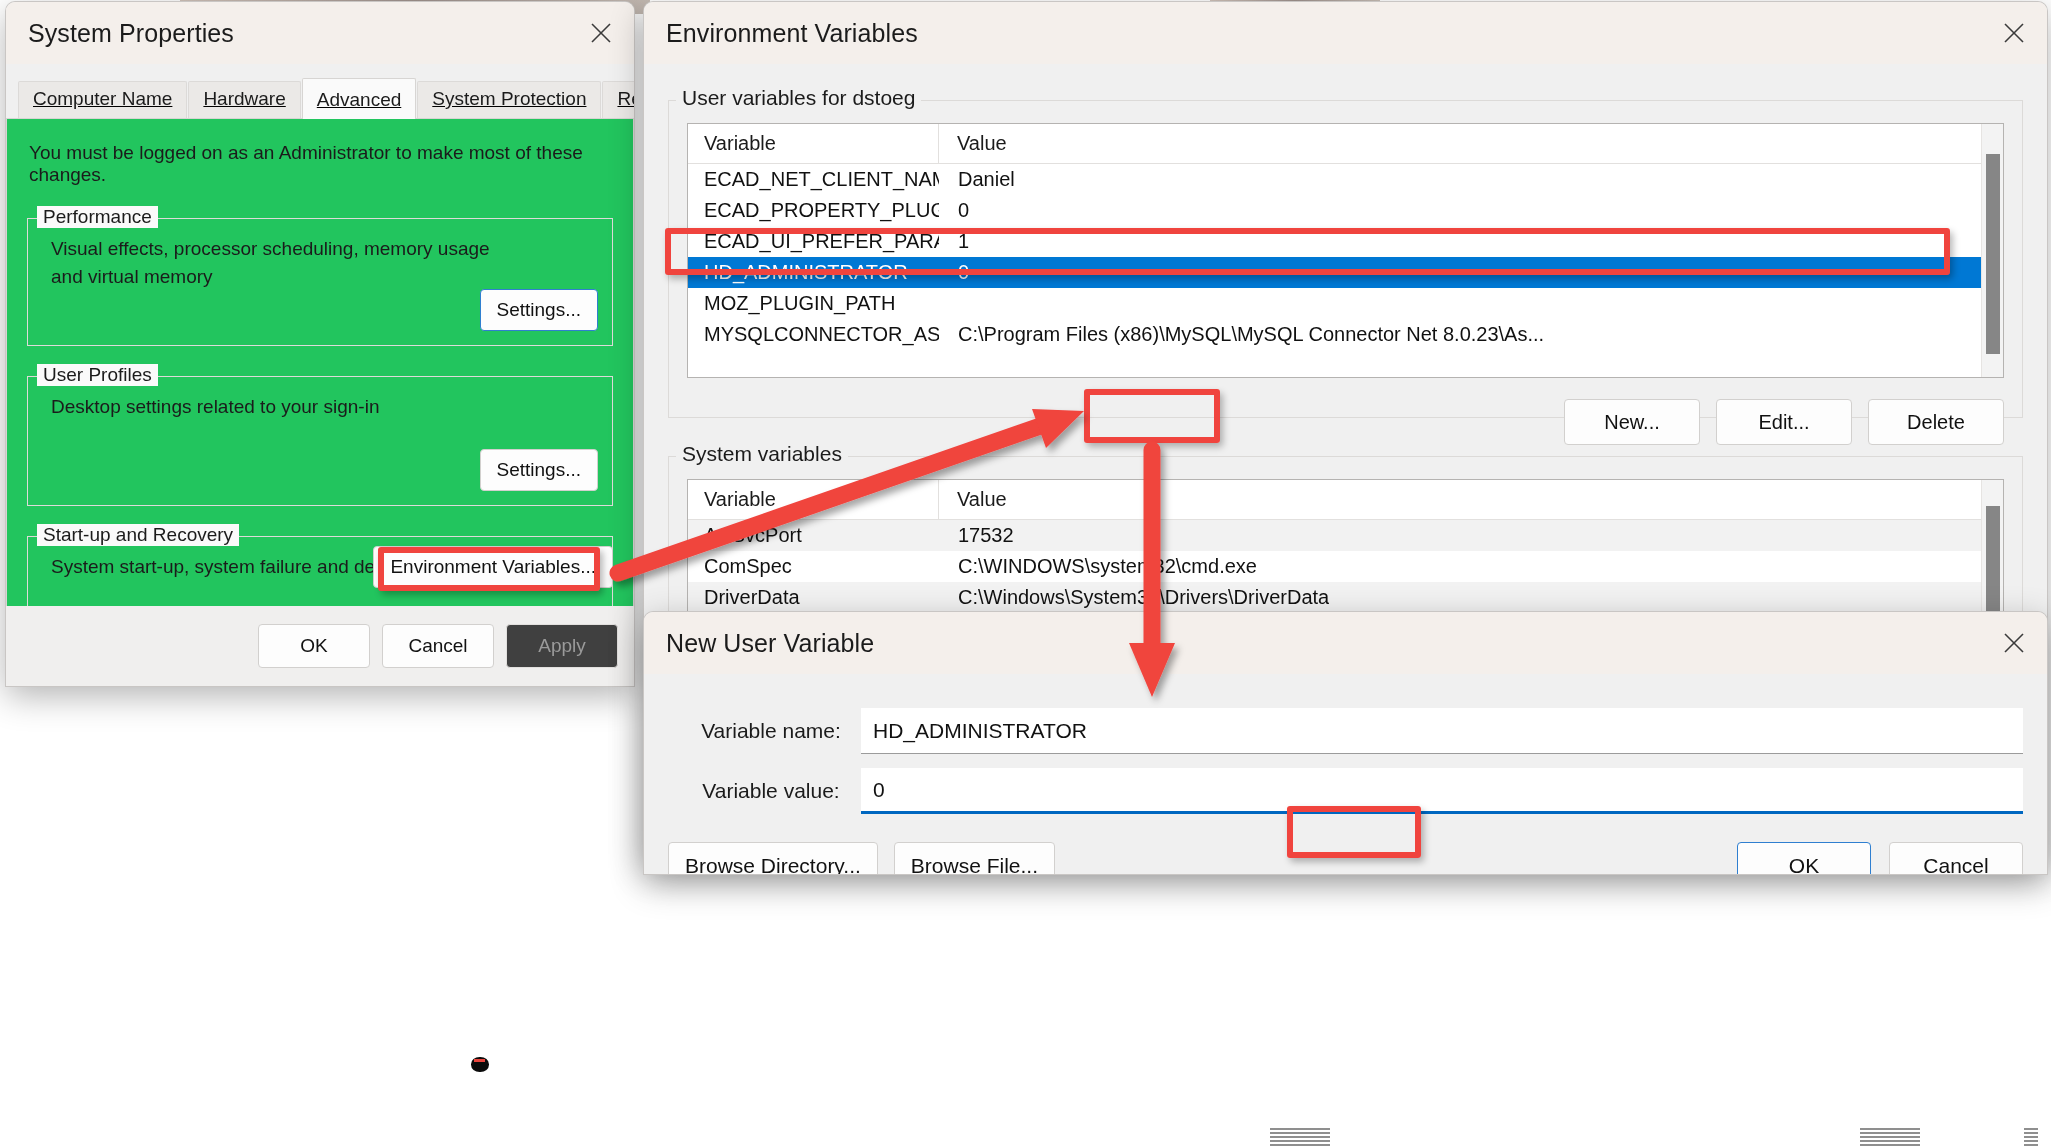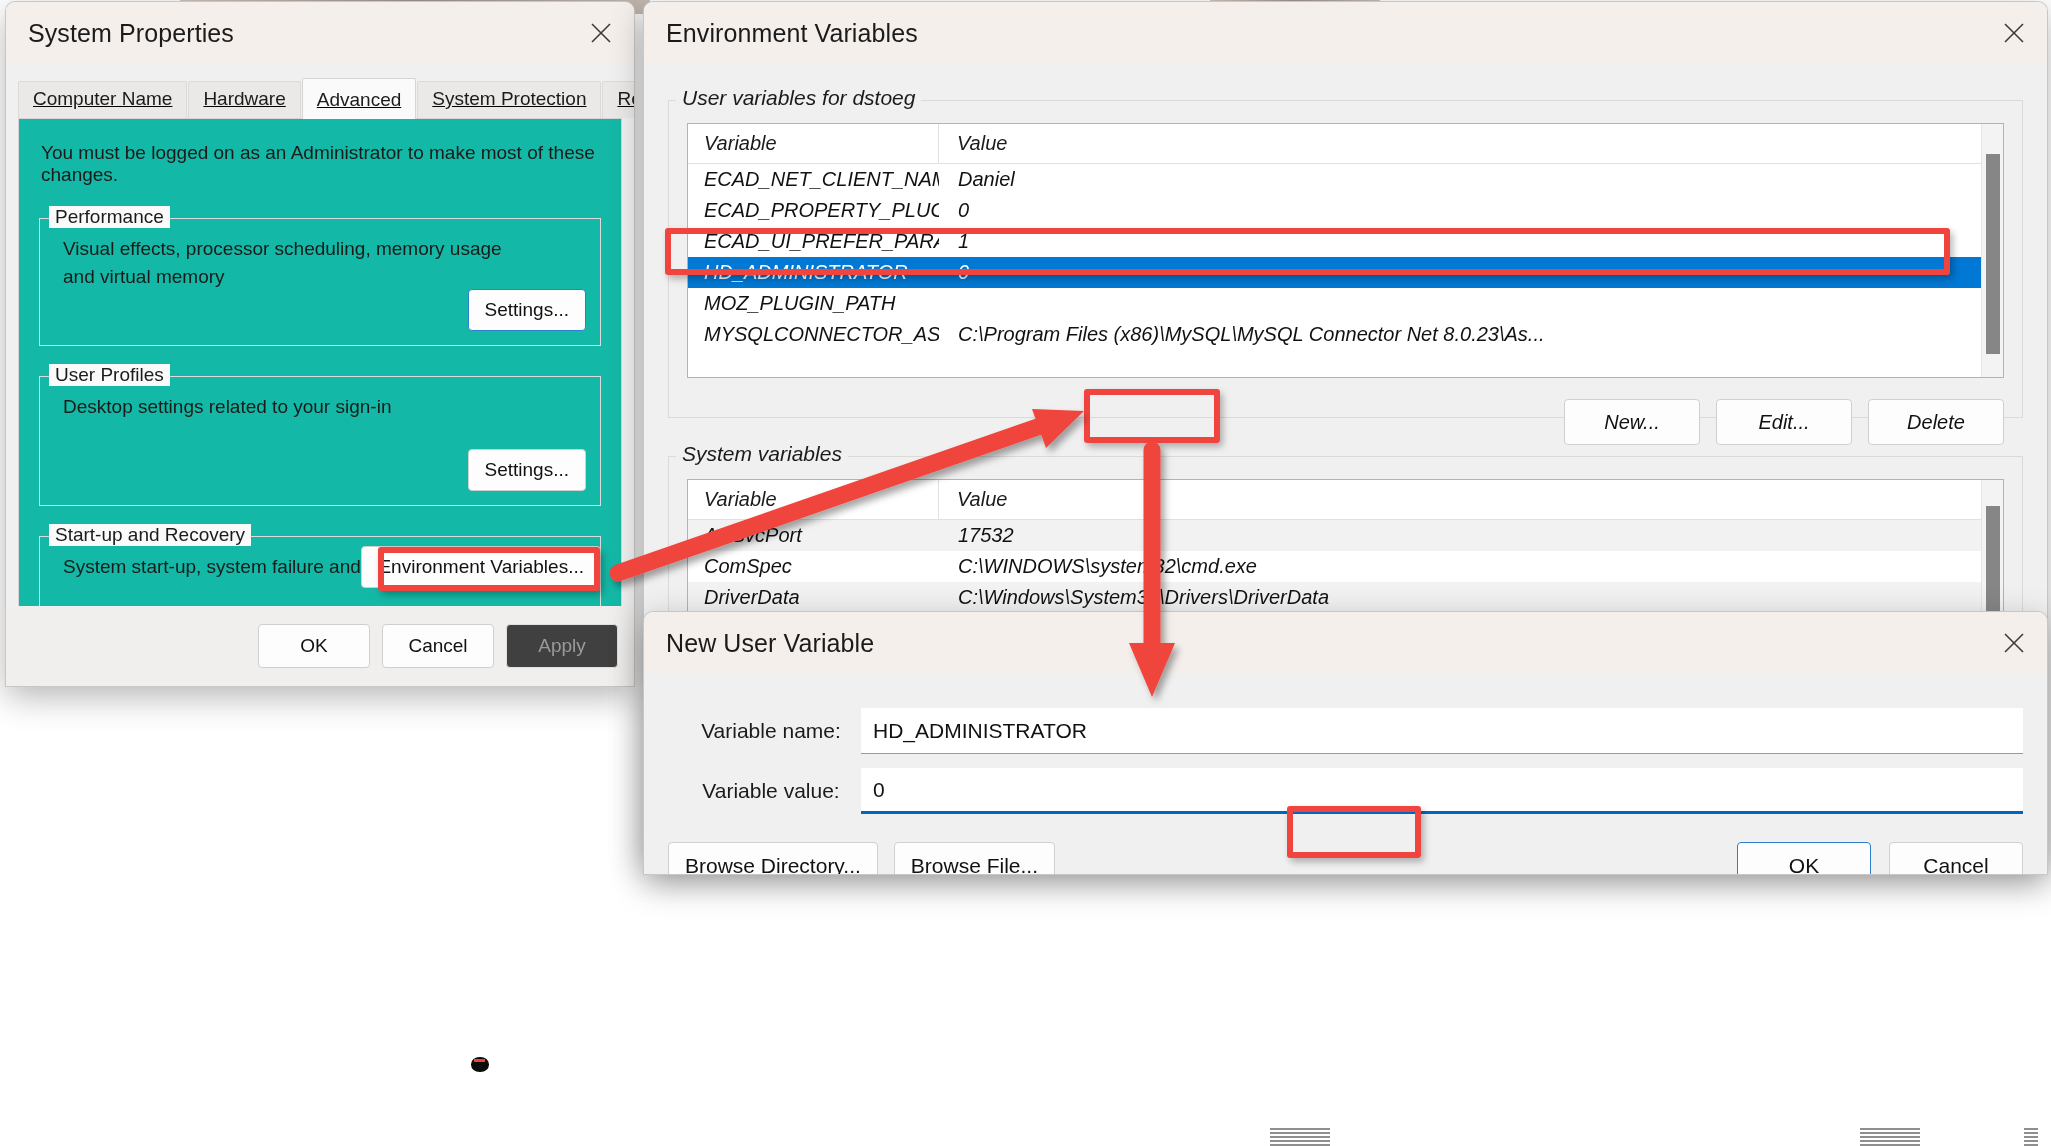--- a/index.html
+++ b/index.html
@@ -60,23 +60,23 @@
     border-radius: 2px 2px 0 0;
   }
   .tab.active {
     background: #fafafa;
     border-color: #d7d5d3;
     padding-top: 10px;
     margin-bottom: -1px;
     position: relative; z-index: 3;
   }
   .tabpage {
-    background: #14b8a6;
+    background: #22c55e;
     border: 1px solid #d7d5d3;
-    margin: 0 12px;
+    margin: 0 0;
     height: 545px;
     position: relative;
     padding: 0 20px;
   }
   .tabnote {
     font-size: 19px; color: #1b1b1b;
     padding: 23px 2px 0 2px;
   }
   .groupbox {
     position: relative;
@@ -106,21 +106,21 @@
     height: 80px;
     background: #f0efee;
     display: flex; align-items: center; justify-content: flex-end;
     gap: 12px;
     padding-right: 16px;
   }
   .footerbar .winbtn { min-width: 112px; height: 44px; }
 
   
   #envvars { left: 644px; top: 2px; width: 1403px; height: 858px; }
-  #envvars .evbody { padding: 0 24px; position: relative; height: 796px; font-style: italic; }
+  #envvars .evbody { padding: 0 24px; position: relative; height: 796px; }
 
   .evgroup { position: relative; margin-top: 34px; }
   .evgroup .gl {
     position: absolute; top: -14px; left: 8px;
     background: #f0f0f0; padding: 0 6px;
     font-size: 21px; color: #1b1b1b; z-index: 2;
   }
   .evgroup .frame {
     border: 1px solid #dcdad8;
     border-top: 1px solid #dcdad8;

